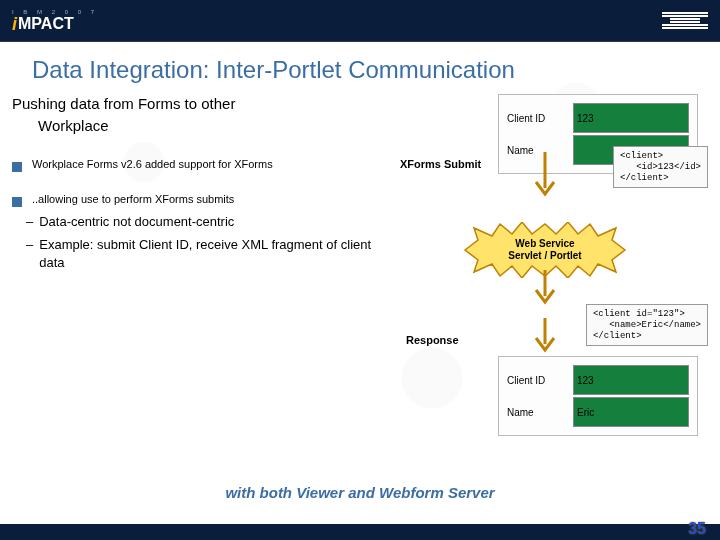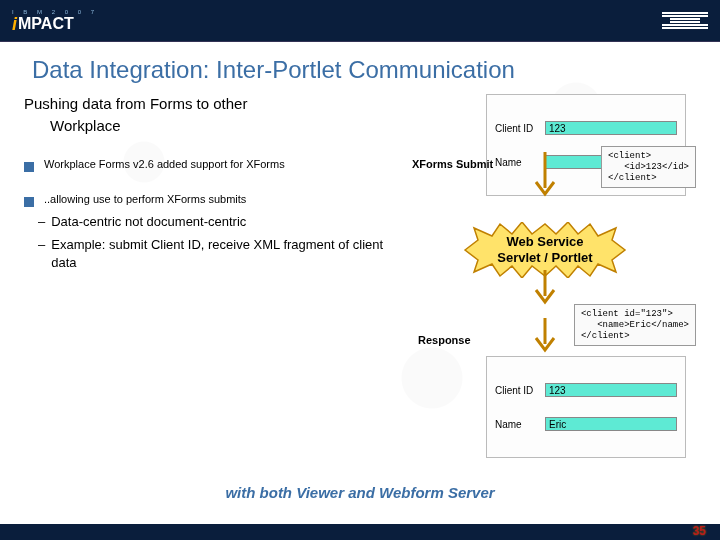--- a/index.html
+++ b/index.html
@@ -42,42 +42,42 @@
   .ibm-logo .bar.short { width: 30px; margin-left: 8px; }
   .title {
     color: #3b6ea5;
     font-size: 24px;
     padding: 14px 20px 10px 32px;
     position: relative;
     z-index: 2;
   }
   .content {
     display: flex;
-    padding: 0 24px;
+    padding: 0 12px;
     position: relative;
     z-index: 2;
   }
   .leftcol { width: 370px; padding-right: 10px; }
   .lead { font-size: 15px; line-height: 1.35; margin-bottom: 2px; }
   .indent1 { padding-left: 26px; }
   .bullet-row { display: flex; font-size: 11px; line-height: 1.35; margin-top: 20px; }
   .bullet-row .sq { width: 10px; height: 10px; background: #3b6ea5; margin-top: 5px; margin-right: 10px; flex: 0 0 auto; }
   .bullet-row .txt { flex: 1; }
   .sub-row { display: flex; font-size: 13px; line-height: 1.35; margin-top: 6px; padding-left: 14px; }
   .sub-row .dash { margin-right: 6px; }
   .rightcol { flex: 1; position: relative; }
   .form-portlet {
     background: #fdfdfd; border: 1px solid #bbb; padding: 6px 8px;
     width: 200px; font-size: 10px; position: absolute;
   }
   .fp1 { top: 0; right: 10px; }
   .fp2 { top: 262px; right: 10px; }
-  .field { display: flex; align-items: center; margin: 20px 0; gap: 8px; }
+  .field { display: flex; align-items: center; margin: 2px 0; gap: 24px; }
   .field .lbl { width: 42px; }
-  .field .inp { border: 1px solid #888; height: 14px; flex: 1; padding: 0 3px; font-size: 10px; display: flex; align-items: center; background: #5eead4; }
+  .field .inp { border: 1px solid #888; height: 30px; flex: 1; padding: 0 3px; font-size: 10px; display: flex; align-items: center; background: #15803d; }
   .arrow-down { position: absolute; left: 50%; transform: translateX(-50%); }
   .arrow-down svg { display: block; }
   .ad1 { top: 56px; }
   .ad2 { top: 174px; }
   .ad3 { top: 222px; }
   .label-xsubmit { position: absolute; top: 64px; left: 18px; font-size: 11px; font-weight: bold; }
   .label-response { position: absolute; top: 240px; left: 24px; font-size: 11px; font-weight: bold; }
   .xml-box {
     position: absolute; border: 1px solid #999; background: #fafafa;
     font-family: Liberation Mono, monospace; font-size: 9px; padding: 4px 6px;
@@ -85,35 +85,35 @@
   }
   .xb1 { top: 52px; right: 0; }
   .xb2 { top: 210px; right: 0; }
   .starburst {
     position: absolute; top: 128px; left: 50%; transform: translateX(-50%);
     width: 170px; height: 56px;
   }
   .starburst svg { width: 170px; height: 56px; }
   .starburst .sb-text {
     position: absolute; inset: 0; display: flex; flex-direction: column;
-    align-items: center; justify-content: center; font-size: 13px; font-weight: 600;
+    align-items: center; justify-content: center; font-size: 10px; font-weight: 600;
     text-align: center; line-height: 1.2;
   }
   .devtip {
     position: absolute; bottom: 38px; left: 0; right: 0;
     text-align: center; color: #3b6ea5; font-style: italic; font-weight: bold;
     font-size: 15px; line-height: 1.3; z-index: 2;
   }
   .footer {
     position: absolute; bottom: 0; left: 0; right: 0; height: 16px;
     background: #0a1e3c; z-index: 2;
   }
   .pagenum {
-    position: absolute; bottom: 2px; right: 14px; color: #b91c1c;
-    font-size: 12px; font-weight: bold; z-index: 3;
+    position: absolute; bottom: 2px; right: 14px; color: #1d4ed8;
+    font-size: 16px; font-weight: bold; z-index: 3;
     text-shadow: 0 0 2px #a06000;
   }
 </style>
 </head>
 <body>
 
 <div class="header">
   <div class="impact-logo">
     <span class="impact-top">I B M 2 0 0 7</span>
     <span class="impact-main">

